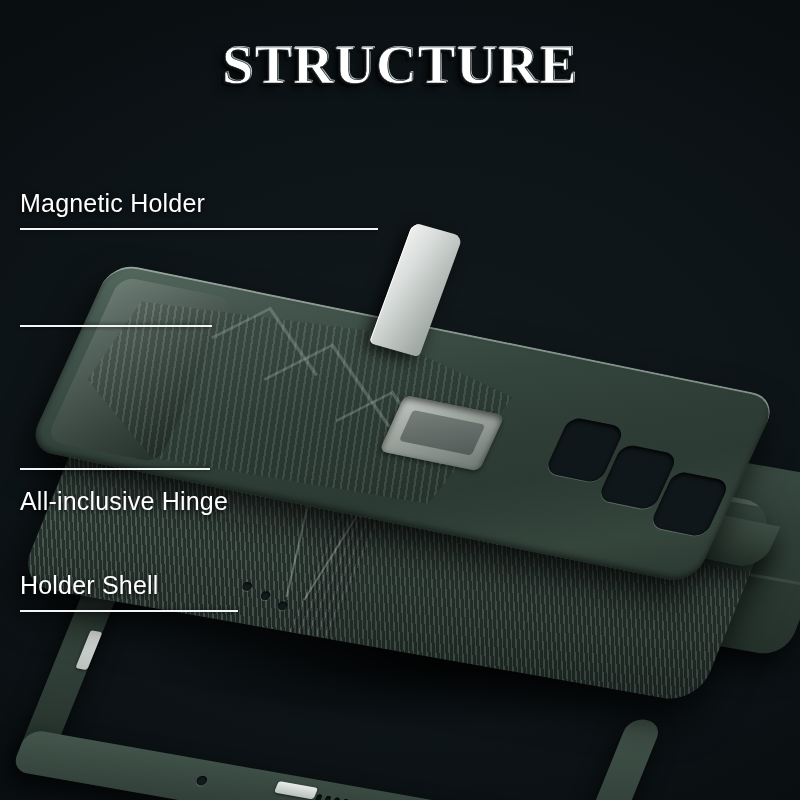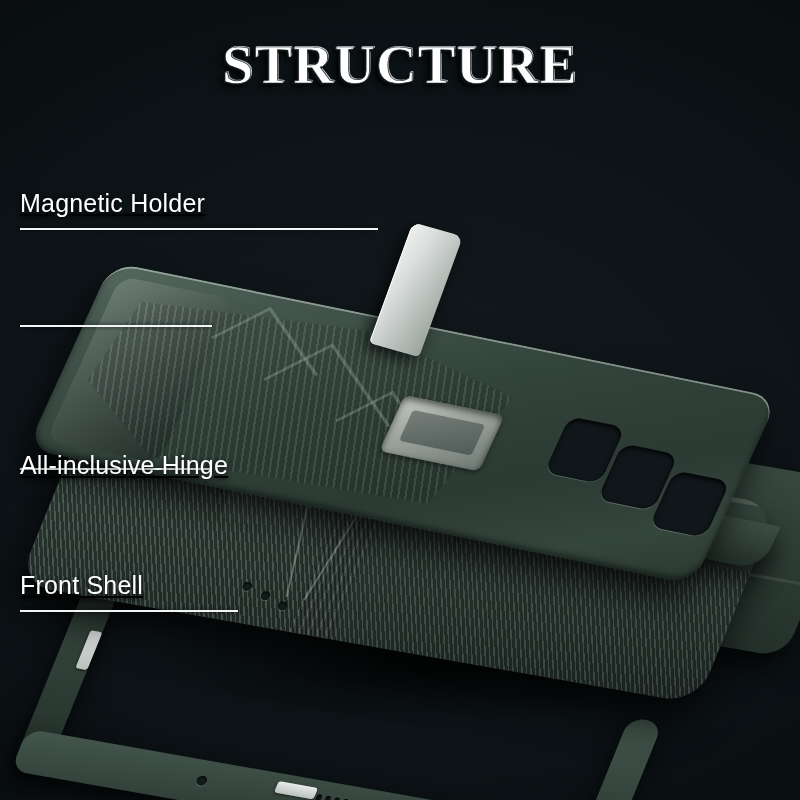--- a/index.html
+++ b/index.html
@@ -22,21 +22,21 @@
     text-shadow:
       -2px 2px 0 #0a0f11,
       -3px 3px 2px rgba(0,0,0,.95),
       -5px 5px 9px rgba(0,0,0,.8),
       1px -1px 0 #c9d2d4;
     -webkit-text-stroke:0.7px #1b2326;
     transform:scaleX(1.04);
   }
 
   
-  .callout{position:absolute;text-decoration:underline;}
+  .callout{position:absolute;}
   .callout .txt{
     color:#fff;font-size:25px;font-weight:400;letter-spacing:.2px;
     white-space:nowrap;line-height:1.05;
     text-shadow:0 1px 5px rgba(0,0,0,.9);
   }
   .rule{position:absolute;height:2px;background:#f2f5f6;
     box-shadow:0 0 4px rgba(0,0,0,.7);}
 
   
   .piece{position:absolute;}
@@ -287,22 +287,22 @@
   <div class="piece" id="kickstand"></div>
 
   <div class="callout" style="left:20px;top:190px;">
     <div class="txt">Magnetic Holder</div>
   </div>
   <div class="rule" style="left:20px;top:228px;width:358px;"></div>
 
   <div class="rule" style="left:20px;top:325px;width:192px;"></div>
 
   <div class="rule" style="left:20px;top:468px;width:190px;"></div>
-  <div class="callout" style="left:20px;top:452px;text-align:center;">
+  <div class="callout" style="left:20px;top:488px;text-align:center;">
     <div class="txt">All-inclusive Hinge</div>
   </div>
 
   <div class="callout" style="left:20px;top:572px;">
-    <div class="txt">Front Shell</div>
+    <div class="txt">Holder Shell</div>
   </div>
   <div class="rule" style="left:20px;top:610px;width:218px;"></div>
 
 </div>
 
 </body></html>

